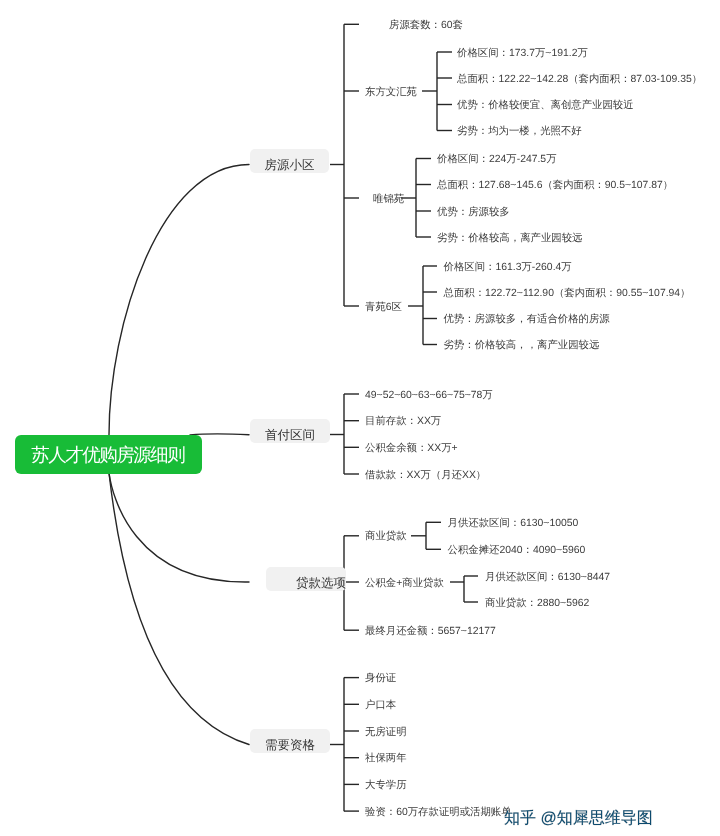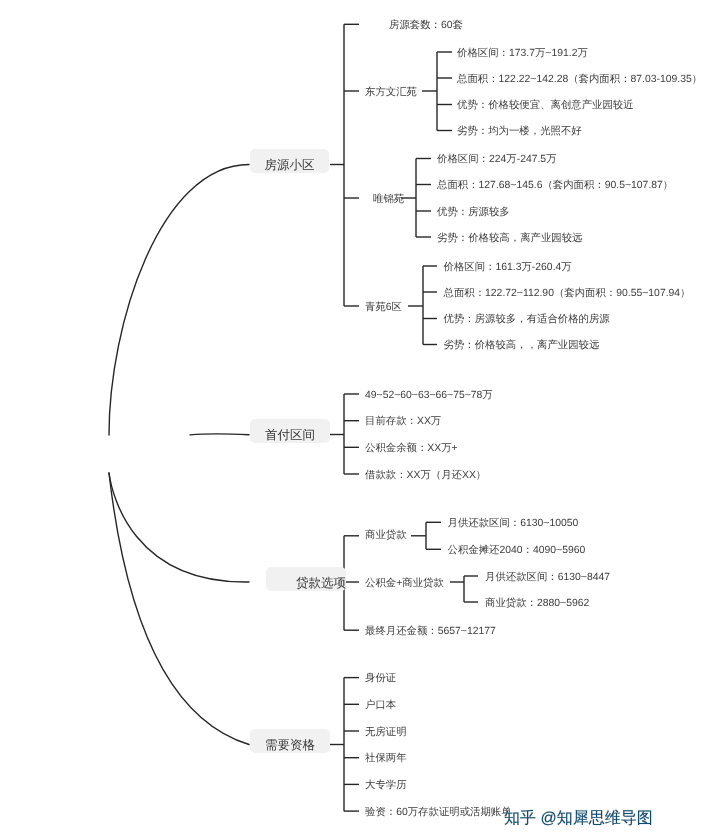--- a/index.html
+++ b/index.html
@@ -86,20 +86,21 @@
       <path d="M109,473 C124,604 162,718 249,744.5" fill="none" stroke="#262626" stroke-width="1.4" stroke-linecap="round"></path>
       <path d="M330,744.5L344,744.5" fill="none" stroke="#262626" stroke-width="1.4" stroke-linecap="butt"></path>
       <path d="M344,677.6L344,811.3" fill="none" stroke="#262626" stroke-width="1.4" stroke-linecap="butt"></path>
       <path d="M344,677.6L359,677.6" fill="none" stroke="#262626" stroke-width="1.4" stroke-linecap="butt"></path>
       <path d="M344,704.3L359,704.3" fill="none" stroke="#262626" stroke-width="1.4" stroke-linecap="butt"></path>
       <path d="M344,731L359,731" fill="none" stroke="#262626" stroke-width="1.4" stroke-linecap="butt"></path>
       <path d="M344,757.7L359,757.7" fill="none" stroke="#262626" stroke-width="1.4" stroke-linecap="butt"></path>
       <path d="M344,784.4L359,784.4" fill="none" stroke="#262626" stroke-width="1.4" stroke-linecap="butt"></path>
       <path d="M344,811.1L359,811.1" fill="none" stroke="#262626" stroke-width="1.4" stroke-linecap="butt"></path>
     </svg>
+  <div class="node root-node">苏人才优购房源细则</div>
   <div id="nodes">
       <div class="node branch-node" style="left: 250px; top: 149px; width: 79px;">房源小区</div>
       <div class="node sub-node" style="left: 349px; top: 17.8px; margin-left: 40px;">房源套数：60套</div>
       <div class="node sub-node" style="left: 365px; top: 84.5px;">东方文汇苑</div>
       <div class="node leaf-node" style="left: 457px; top: 45.5px;">价格区间：173.7万~191.2万</div>
       <div class="node leaf-node" style="left: 457px; top: 71.5px;">总面积：122.22~142.28（套内面积：87.03-109.35）</div>
       <div class="node leaf-node" style="left: 457px; top: 98px;">优势：价格较便宜、离创意产业园较近</div>
       <div class="node leaf-node" style="left: 457px; top: 124px;">劣势：均为一楼，光照不好</div>
       <div class="node sub-node" style="left: 365px; top: 191.5px; padding-left: 8px;">唯锦苑</div>
       <div class="node leaf-node" style="left: 437px; top: 152px;">价格区间：224万-247.5万</div>
@@ -110,21 +111,21 @@
       <div class="node leaf-node" style="left: 443.5px; top: 259.5px;">价格区间：161.3万-260.4万</div>
       <div class="node leaf-node" style="left: 443.5px; top: 285.5px;">总面积：122.72~112.90（套内面积：90.55~107.94）</div>
       <div class="node leaf-node" style="left: 443.5px; top: 312px;">优势：房源较多，有适合价格的房源</div>
       <div class="node leaf-node" style="left: 443.5px; top: 338px;">劣势：价格较高，，离产业园较远</div>
       <div class="node branch-node" style="left: 250px; top: 419px; width: 80px;">首付区间</div>
       <div class="node sub-node" style="left: 365px; top: 387.5px; text-align: center;">49~52~60~63~66~75~78万</div>
       <div class="node sub-node" style="left: 365px; top: 414.2px;">目前存款：XX万</div>
       <div class="node sub-node" style="left: 365px; top: 440.8px;">公积金余额：XX万+</div>
       <div class="node sub-node" style="left: 365px; top: 467.5px;">借款款：XX万（月还XX）</div>
       <div class="node branch-node" style="left: 266px; top: 566.5px; width: 80px; text-align: right;">贷款选项</div>
-      <div class="node sub-node" style="left: 365px; top: 529.3px; font-family: Liberation Mono, monospace;">商业贷款</div>
+      <div class="node sub-node" style="left: 365px; top: 529.3px;">商业贷款</div>
       <div class="node leaf-node" style="left: 447.5px; top: 515.8px;">月供还款区间：6130~10050</div>
       <div class="node leaf-node" style="left: 447.5px; top: 542.8px;">公积金摊还2040：4090~5960</div>
       <div class="node sub-node" style="left: 365px; top: 575.5px;">公积金+商业贷款</div>
       <div class="node leaf-node" style="left: 485px; top: 569.5px;">月供还款区间：6130~8447</div>
       <div class="node leaf-node" style="left: 485px; top: 595.5px;">商业贷款：2880~5962</div>
       <div class="node sub-node" style="left: 365px; top: 623.7px;">最终月还金额：5657~12177</div>
       <div class="node branch-node" style="left: 250px; top: 729px; width: 80px;">需要资格</div>
       <div class="node sub-node" style="left: 365px; top: 671.1px;">身份证</div>
       <div class="node sub-node" style="left: 365px; top: 697.8px;">户口本</div>
       <div class="node sub-node" style="left: 365px; top: 724.5px;">无房证明</div>

